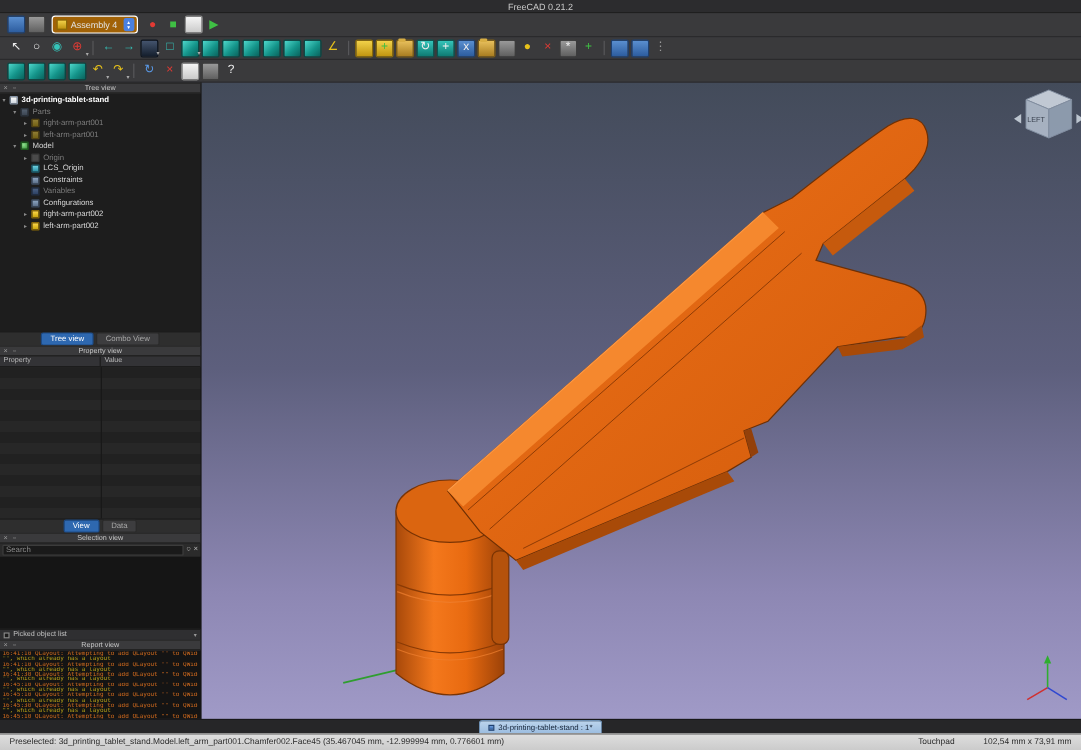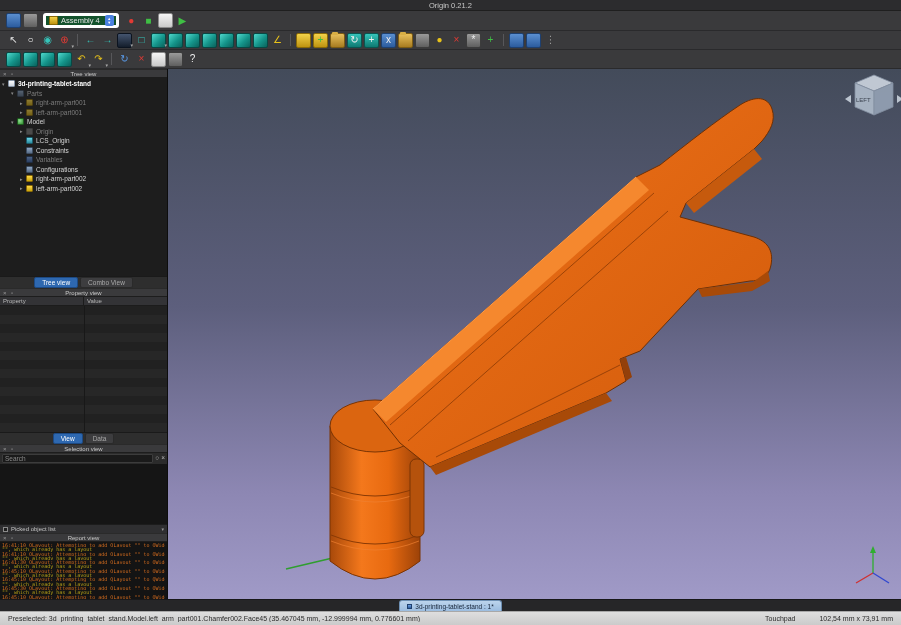--- a/index.html
+++ b/index.html
@@ -27,21 +27,21 @@
   .tb.k-cyan-cube{background:linear-gradient(135deg,#4fd8cc,#14948a 55%,#0a625c);border:1px solid #084844}
   .tb.k-cyan{background:linear-gradient(#35c4ba,#0e7a72);border:1px solid #0a5550}
   .tb.k-yellow{background:linear-gradient(#f2d24a,#bf9410);border:1px solid #8a6a08}
   .tb.k-folder{background:linear-gradient(#e8c05c,#a87c20);border:1px solid #7c5c14}
   .tb.k-folder::before{content:"";position:absolute;top:-2px;left:1px;width:6px;height:3px;
     background:#d8ae44;border-radius:1px}
   .tb.k-plain{background:transparent;border:none}
   .tb.c-red .g{color:#e23a34}.tb.c-green .g{color:#3fbf44}.tb.c-teal .g{color:#35c4ba}
   .tb.c-yellow .g{color:#e8c21a}.tb.c-blue .g{color:#5a9ae8}.tb.c-white .g{color:#eee}
   .tb.c-gray .g{color:#9a9a9a}
-  .wb-combo{height:15px;display:inline-flex;align-items:center;background:#14532d;border:3px solid #ffffff;
+  .wb-combo{height:15px;display:inline-flex;align-items:center;background:#a16207;border:1px solid #ffffff;
     border-radius:3px;margin:0 4px;padding:0 2px 0 3px}
   .wb-combo .wbi{width:9px;height:9px;border-radius:1px;background:linear-gradient(#f2d24a,#bf9410);
     border:1px solid #8a6a08;margin-right:3px}
   .wb-combo .wbl{font-size:7.5px;color:#e2e2e2;margin-right:5px;white-space:nowrap}
   .wb-combo .stepper{width:9px;height:11px;background:#4a80e0;border-radius:2px;display:flex;
     flex-direction:column;align-items:center;justify-content:center;color:#fff;font-size:4px;line-height:4px}
 
   
   .main{flex:1;display:flex;min-height:0}
   .sidebar{width:168px;flex:none;background:#262626;border-right:1px solid #0d0d0d;
@@ -123,21 +123,21 @@
   .status-left{flex:1;font-size:7px;color:#2a2a2a;white-space:nowrap;overflow:hidden;text-overflow:ellipsis}
   .status-nav{font-size:7px;color:#2a2a2a}
   .status-dims{font-size:7px;color:#2a2a2a}
 </style>
 </head>
 <body>
 
 <div class="app">
 
   <div class="titlebar">
-    <span>Origin 0.21.2</span>
+    <span>FreeCAD 0.21.2</span>
   </div>
 
   <div class="toolbar r1">
 
       <span class="tb k-blue">
         <i class="g"></i>
         <i class="caret"></i>
       </span>
 
       <span class="tb k-gray">

